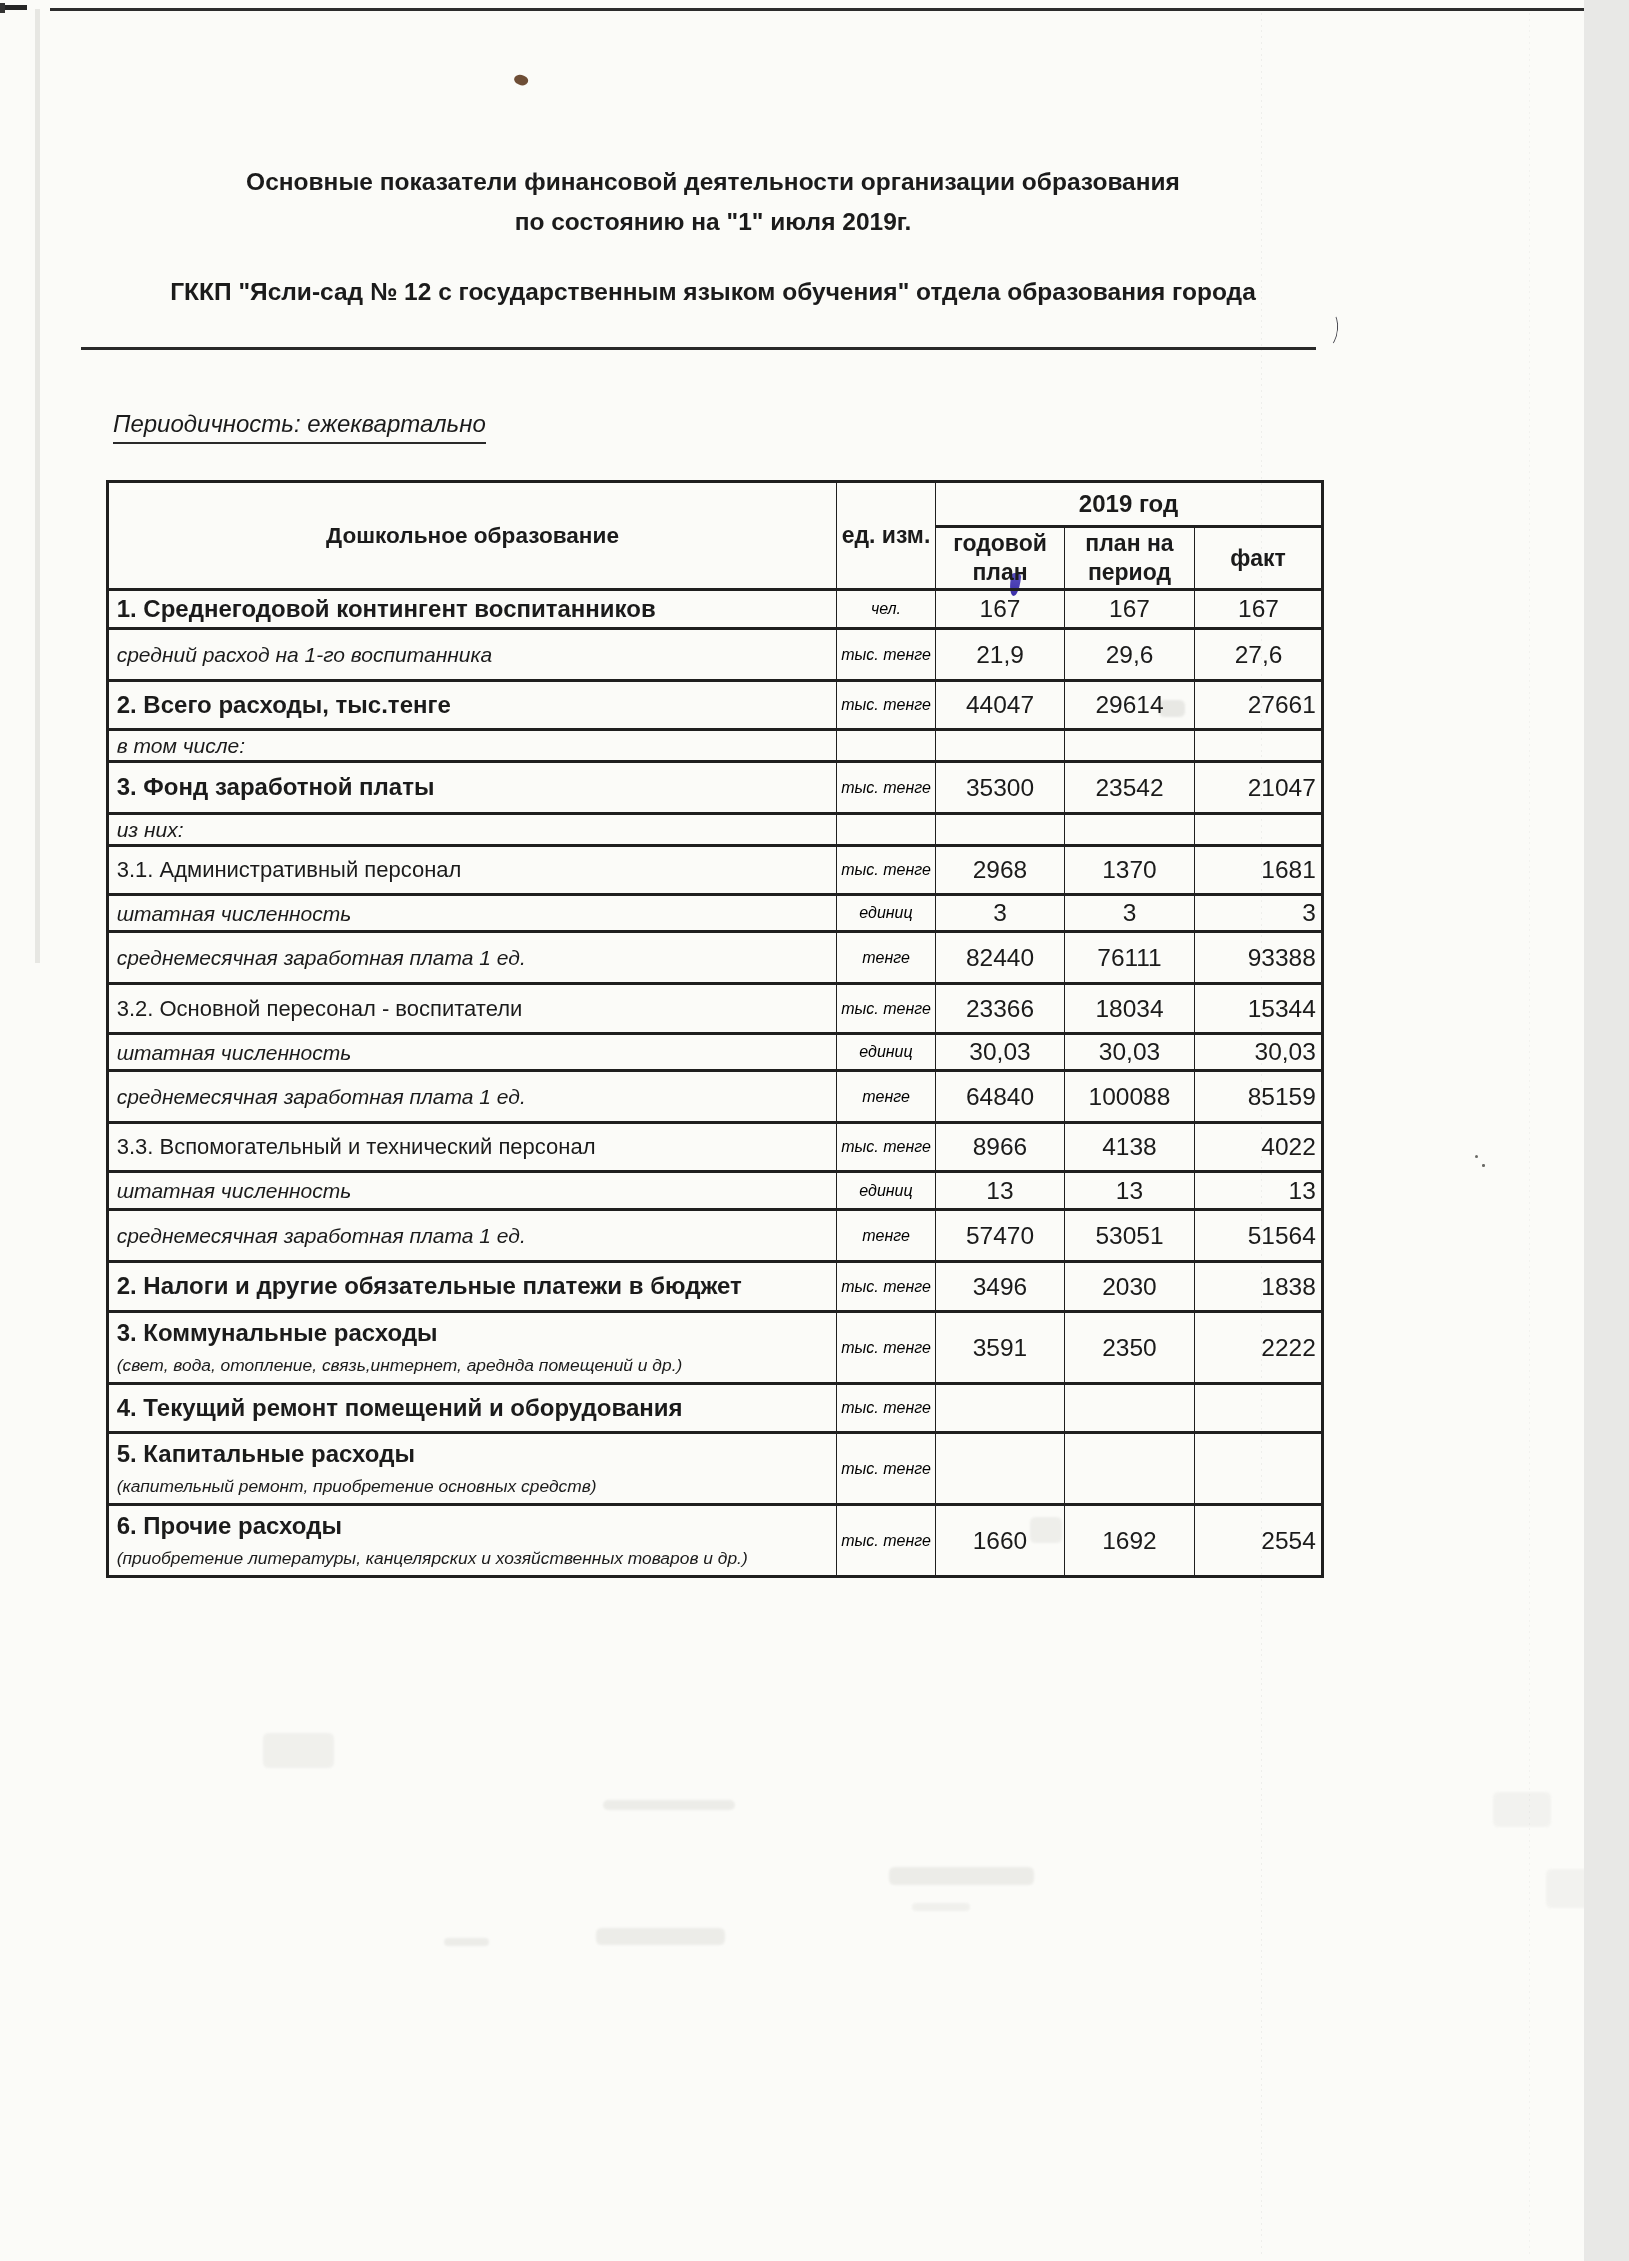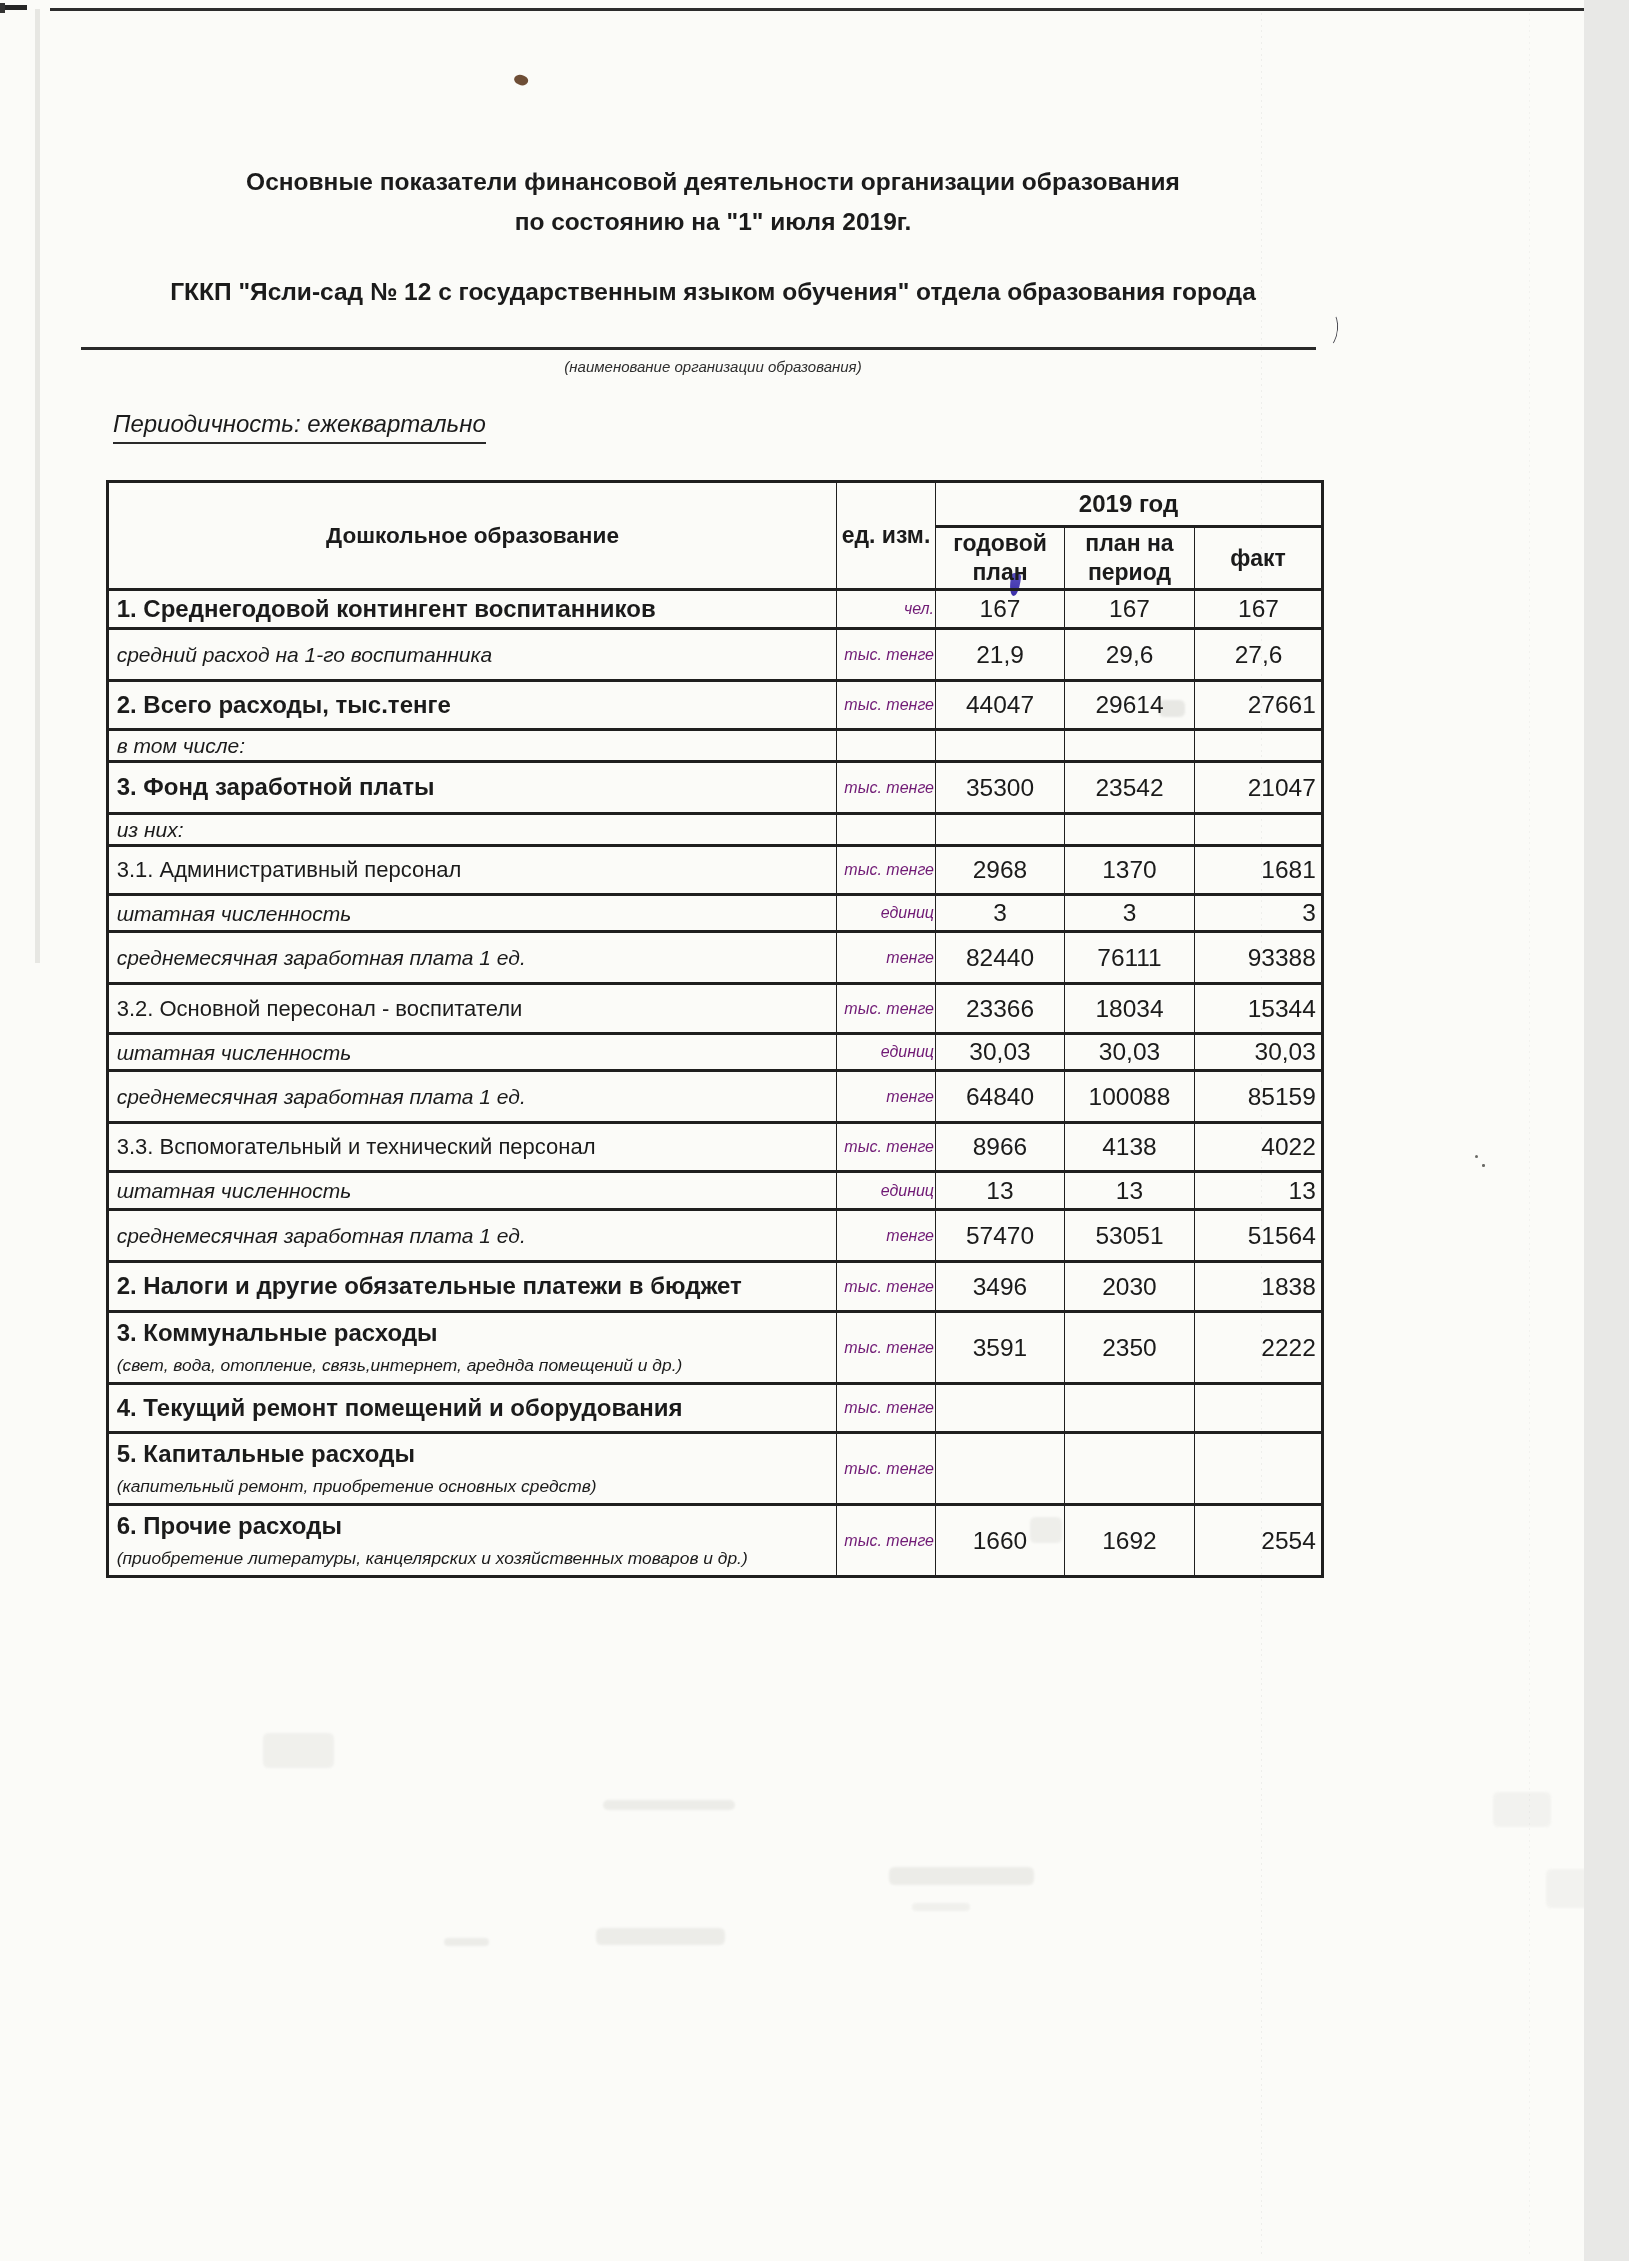--- a/index.html
+++ b/index.html
@@ -50,21 +50,21 @@
   .fin thead th { font-weight:700; text-align:center; }
   .th-name { font-size:22.6px; }
   .th-unit { font-size:23px; line-height:1.15; }
   .th-year { font-size:24px; }
   .th-sub  { font-size:23px; line-height:1.25; padding:1.3px 3.9px; }
   .c-label { padding:2.6px 5.2px 2.6px 7.7px; text-align:left; }
   .r-bold .lbl { font-weight:700; font-size:24px; line-height:1.1; }
   .r-reg  .lbl { font-size:22px; line-height:1.1; }
   .r-ital .lbl { font-style:italic; font-size:21px; line-height:1.1; }
   .sub { font-style:italic; font-weight:400; font-size:17.4px; line-height:1.15; margin-top:8px; }
-  .c-unit { font-style:italic; font-size:16px; text-align:right; color:#701a75; }
+  .c-unit { font-style:italic; font-size:16px; text-align:center; color:#000000; }
   .c-val  { font-size:24.5px; text-align:center; }
   .c-fact { font-size:24.5px; text-align:right; padding-right:5.2px; }
   .fin tbody tr:nth-child(1) .c-fact, .fin tbody tr:nth-child(2) .c-fact { text-align:center; padding-right:0; }
 </style>
 </head>
 <body>
 
 <div class="page">
 
   <div class="scan-strip"></div>
@@ -94,21 +94,20 @@
 
   <div class="doc-center" style="top:162px;">
     <div class="title-line">Основные показатели финансовой деятельности организации образования</div>
     <div class="title-line">по состоянию на "1" июля 2019г.</div>
   </div>
 
   <div class="doc-center" style="top:271px;">
     <div class="org-line">ГККП "Ясли-сад № 12 с государственным языком обучения" отдела образования города</div>
   </div>
   <div class="org-underline"></div>
-  <div class="org-caption">(наименование организации образования)</div>
 
   <div class="periodicity">Периодичность: ежеквартально</div>
 
   <table class="fin">
     <colgroup>
       <col style="width:729px">
         <col style="width:99px">
         <col style="width:129px">
         <col style="width:130px">
         <col style="width:128px">

